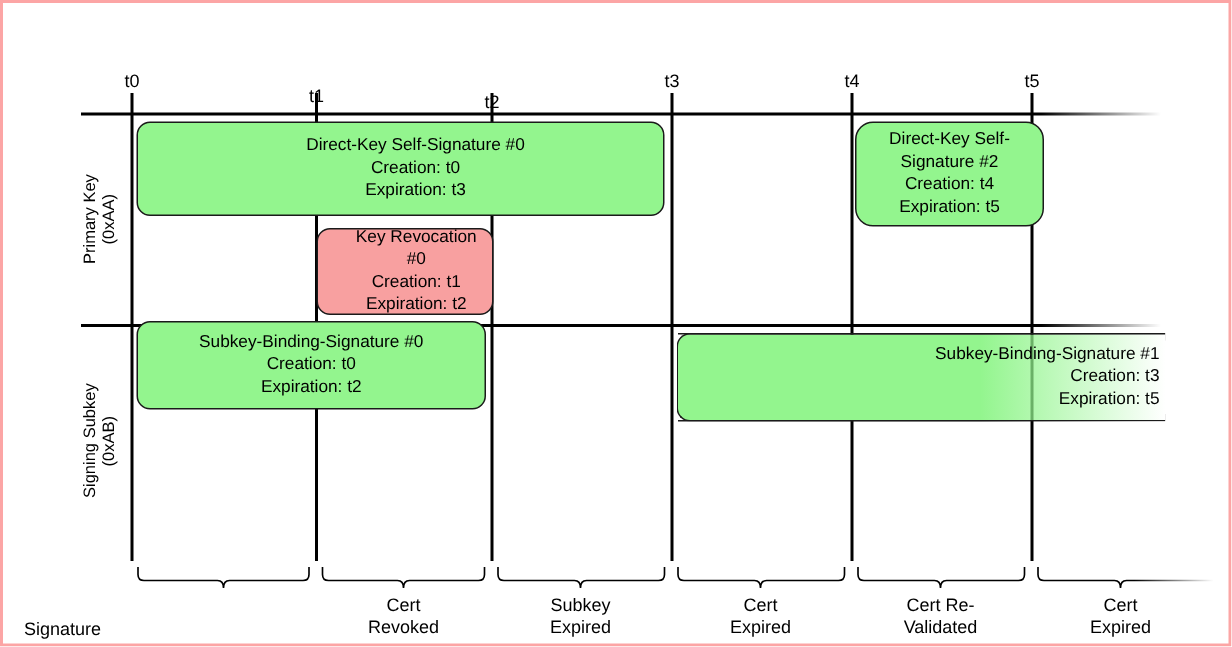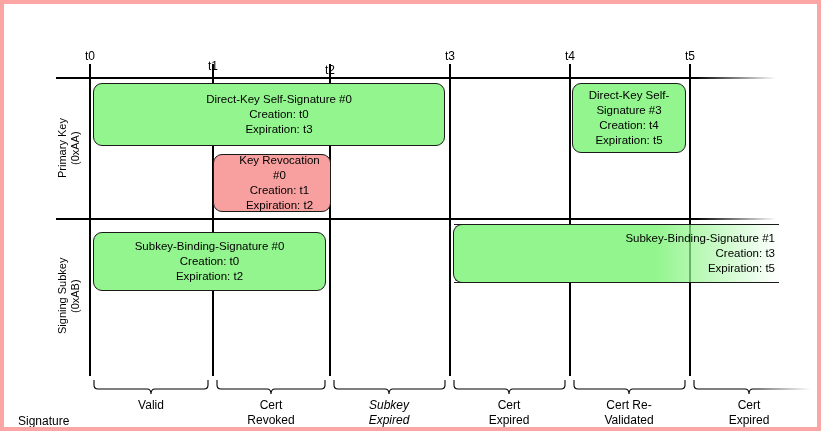--- a/index.html
+++ b/index.html
@@ -8,21 +8,21 @@
     background: #ffffff;
   }
   body {
     font-family: "Liberation Sans", sans-serif;
   }
   #page {
     position: relative;
     width: 821px;
     height: 431px;
     background: #ffffff;
-    border: 4px solid #fca5a5;
+    border: 2px solid #fca5a5;
     box-sizing: border-box;
     overflow: hidden;
   }
 
   
   .tick-label {
     position: absolute;
     font-size: 12px;
     color: #000000;
     line-height: 1;
@@ -153,28 +153,28 @@
     <span class="line">Creation: t0</span>
     <span class="line">Expiration: t3</span>
   </div>
 
   <div class="sigbox red" style="left:209px; top:150px; width:118px; height:58px;">
     <span class="line">Key Revocation #0</span>
     <span class="line">Creation: t1</span>
     <span class="line">Expiration: t2</span>
   </div>
 
-  <div class="sigbox green" style="left:568px; top:79px; width:114px; height:70px;">
+  <div class="sigbox green" style="left:568px; top:79px; width:126px; height:70px;border-radius:12px;">
     <span class="line">Direct-Key Self-</span>
-    <span class="line">Signature #3</span>
+    <span class="line">Signature #2</span>
     <span class="line">Creation: t4</span>
     <span class="line">Expiration: t5</span>
   </div>
 
-  <div class="sigbox green" style="left:89px; top:228px; width:233px; height:59px;">
+  <div class="sigbox green" style="left:89px; top:212px; width:233px; height:59px;">
     <span class="line">Subkey-Binding-Signature #0</span>
     <span class="line">Creation: t0</span>
     <span class="line">Expiration: t2</span>
   </div>
 
   <div class="sigbox green fade-right" style="left:449px; top:220px; width:326px; height:59px;align-items:flex-end;">
     <span class="line">Subkey-Binding-Signature #1</span>
     <span class="line">Creation: t3</span>
     <span class="line">Expiration: t5</span>
   </div>
@@ -213,24 +213,23 @@
         <linearGradient id="braceFade" x1="0" y1="0" x2="1" y2="0">
           <stop offset="0%" stop-color="#000000"></stop>
           <stop offset="55%" stop-color="#000000"></stop>
           <stop offset="100%" stop-color="#ffffff"></stop>
         </linearGradient>
       </defs>
       <path d="M1,0 L1,5 Q1,9 5,9 L52,9 Q56,9 56,14 Q56,9 60,9 L118,9" fill="none" stroke="url(#braceFade)" stroke-width="1.1" vector-effect="non-scaling-stroke"></path>
     </svg>
   </div>
 
-  <div class="brace-text" style="left:147px; top:394px; width:110px;">Valid</div>
   <div class="brace-text" style="left:267px; top:394px; width:110px;">Cert
 Revoked</div>
-  <div class="brace-text" style="left:385px; top:394px; width:110px;font-style:italic;">Subkey
+  <div class="brace-text" style="left:385px; top:394px; width:110px;">Subkey
 Expired</div>
   <div class="brace-text" style="left:505px; top:394px; width:110px;">Cert
 Expired</div>
   <div class="brace-text" style="left:625px; top:394px; width:110px;">Cert Re-
 Validated</div>
   <div class="brace-text" style="left:745px; top:394px; width:110px;">Cert
 Expired</div>
 
 </div>
 

